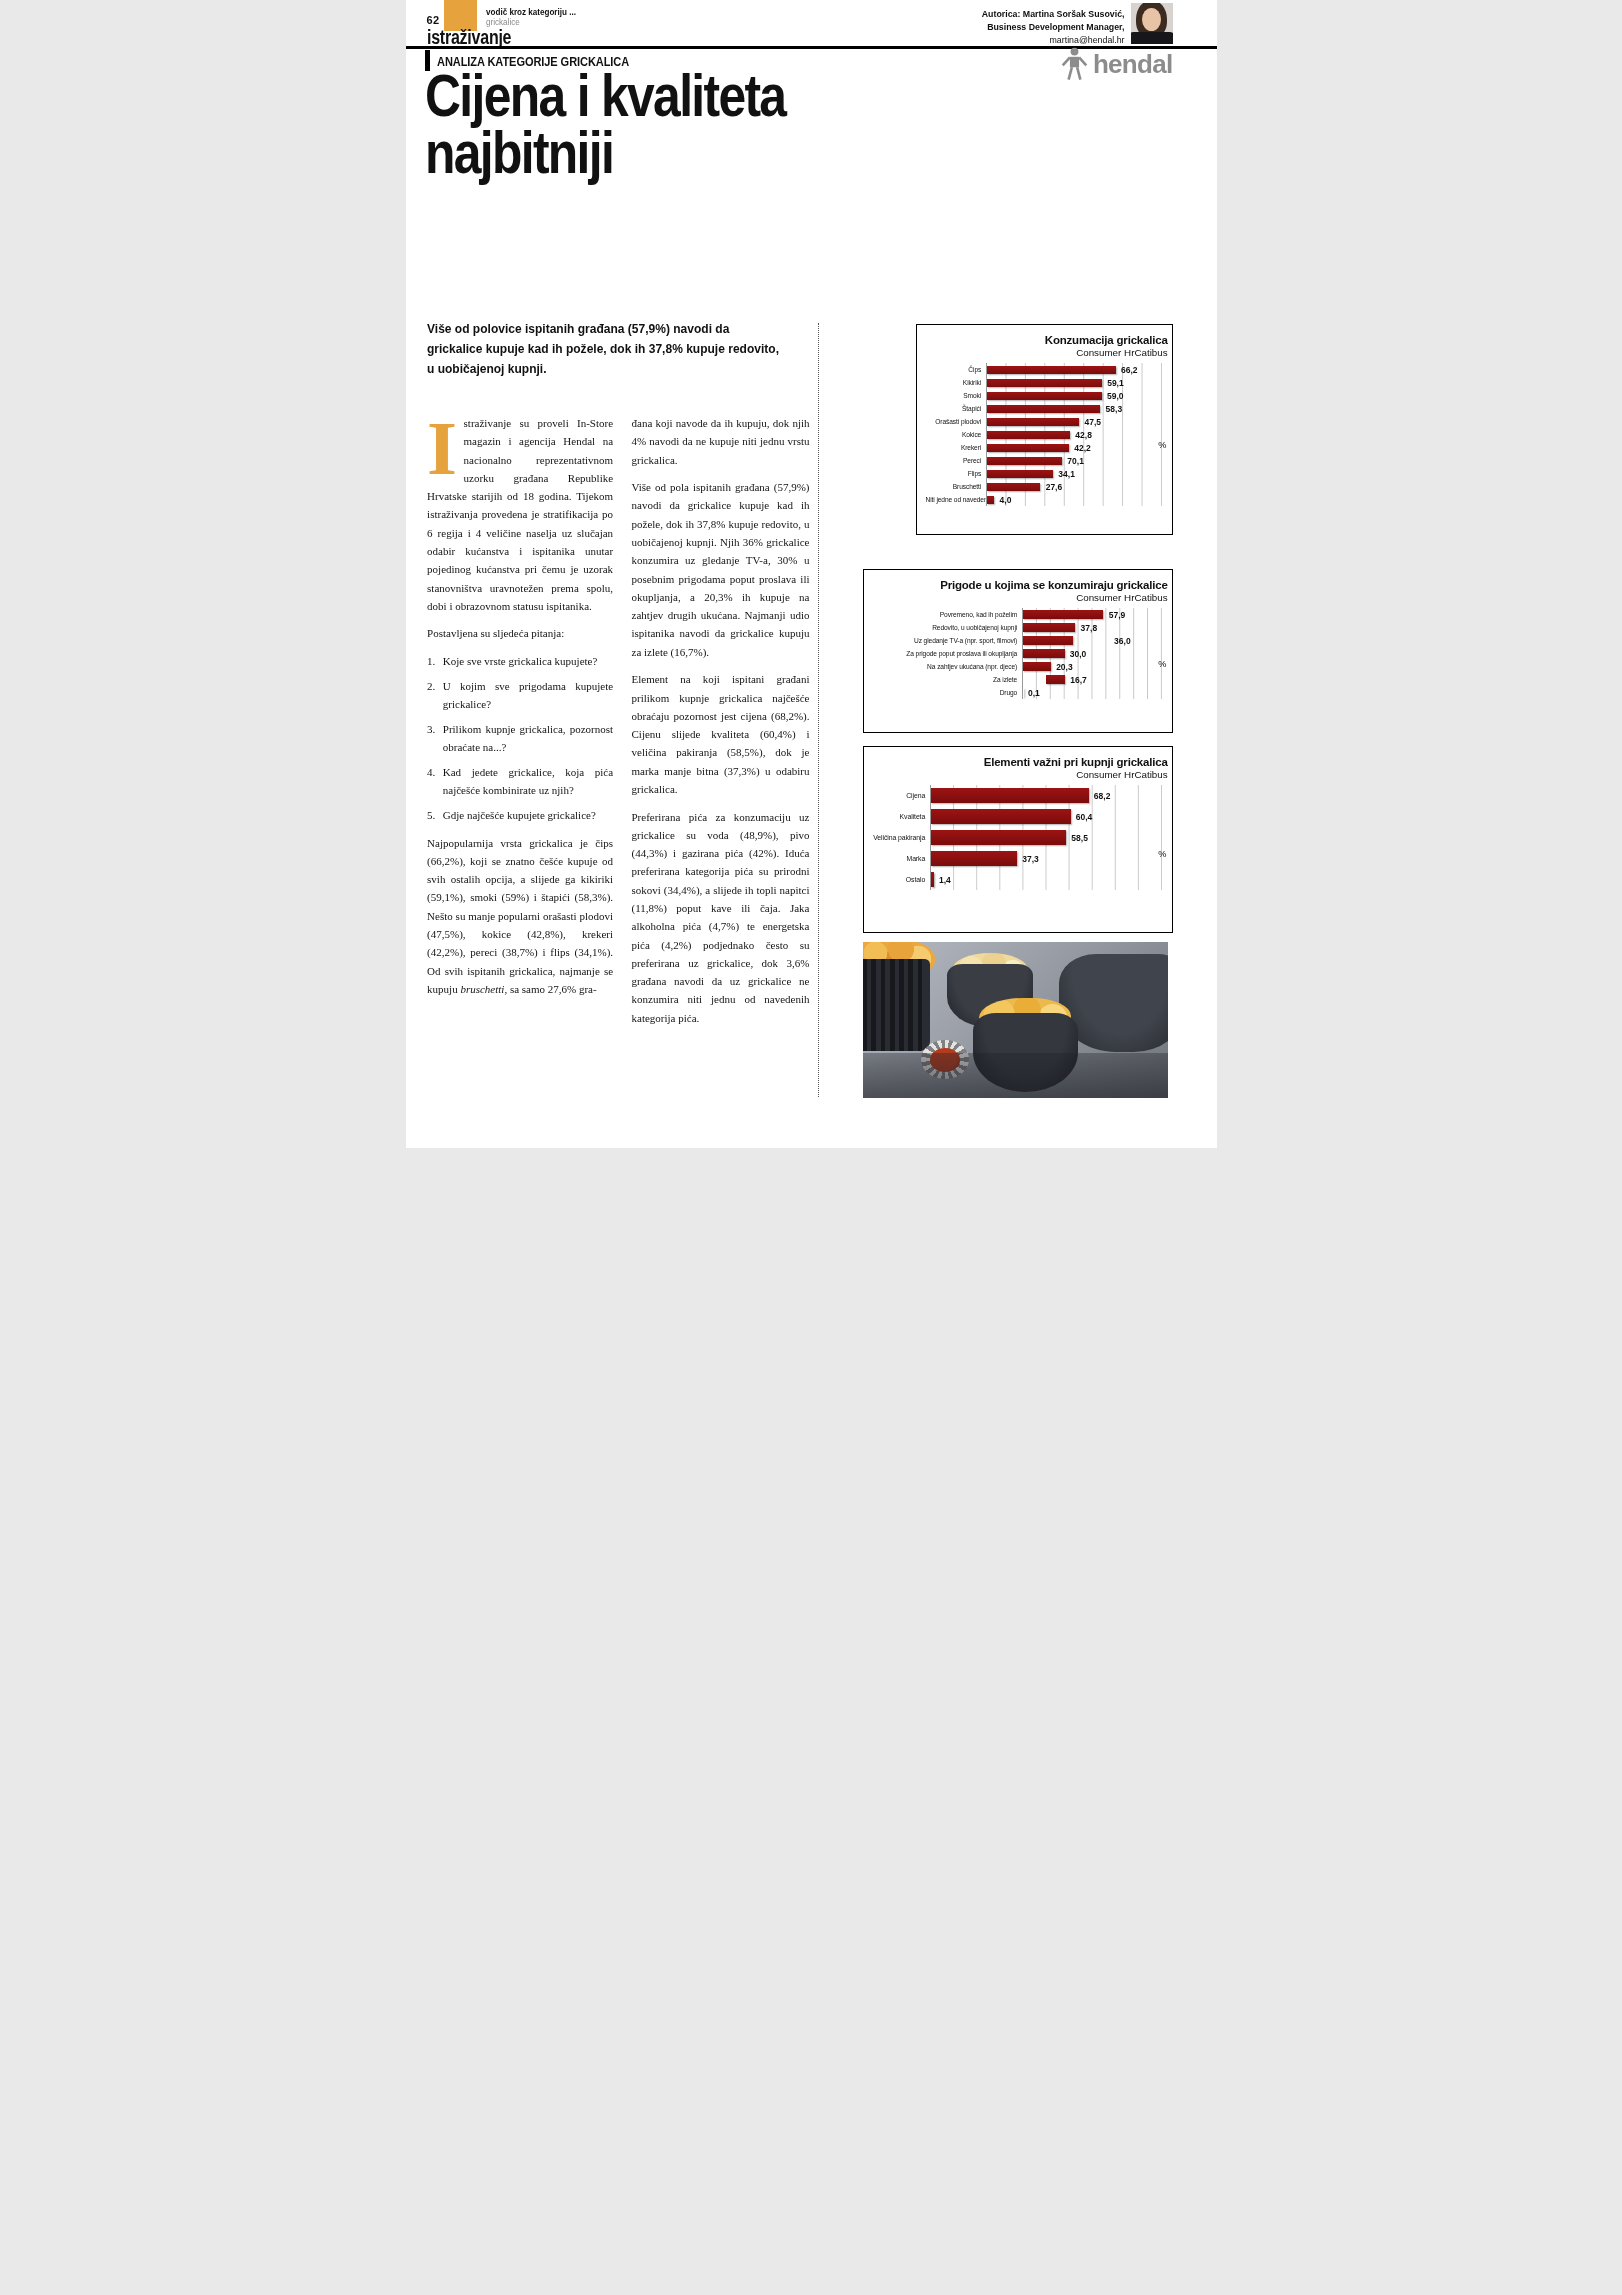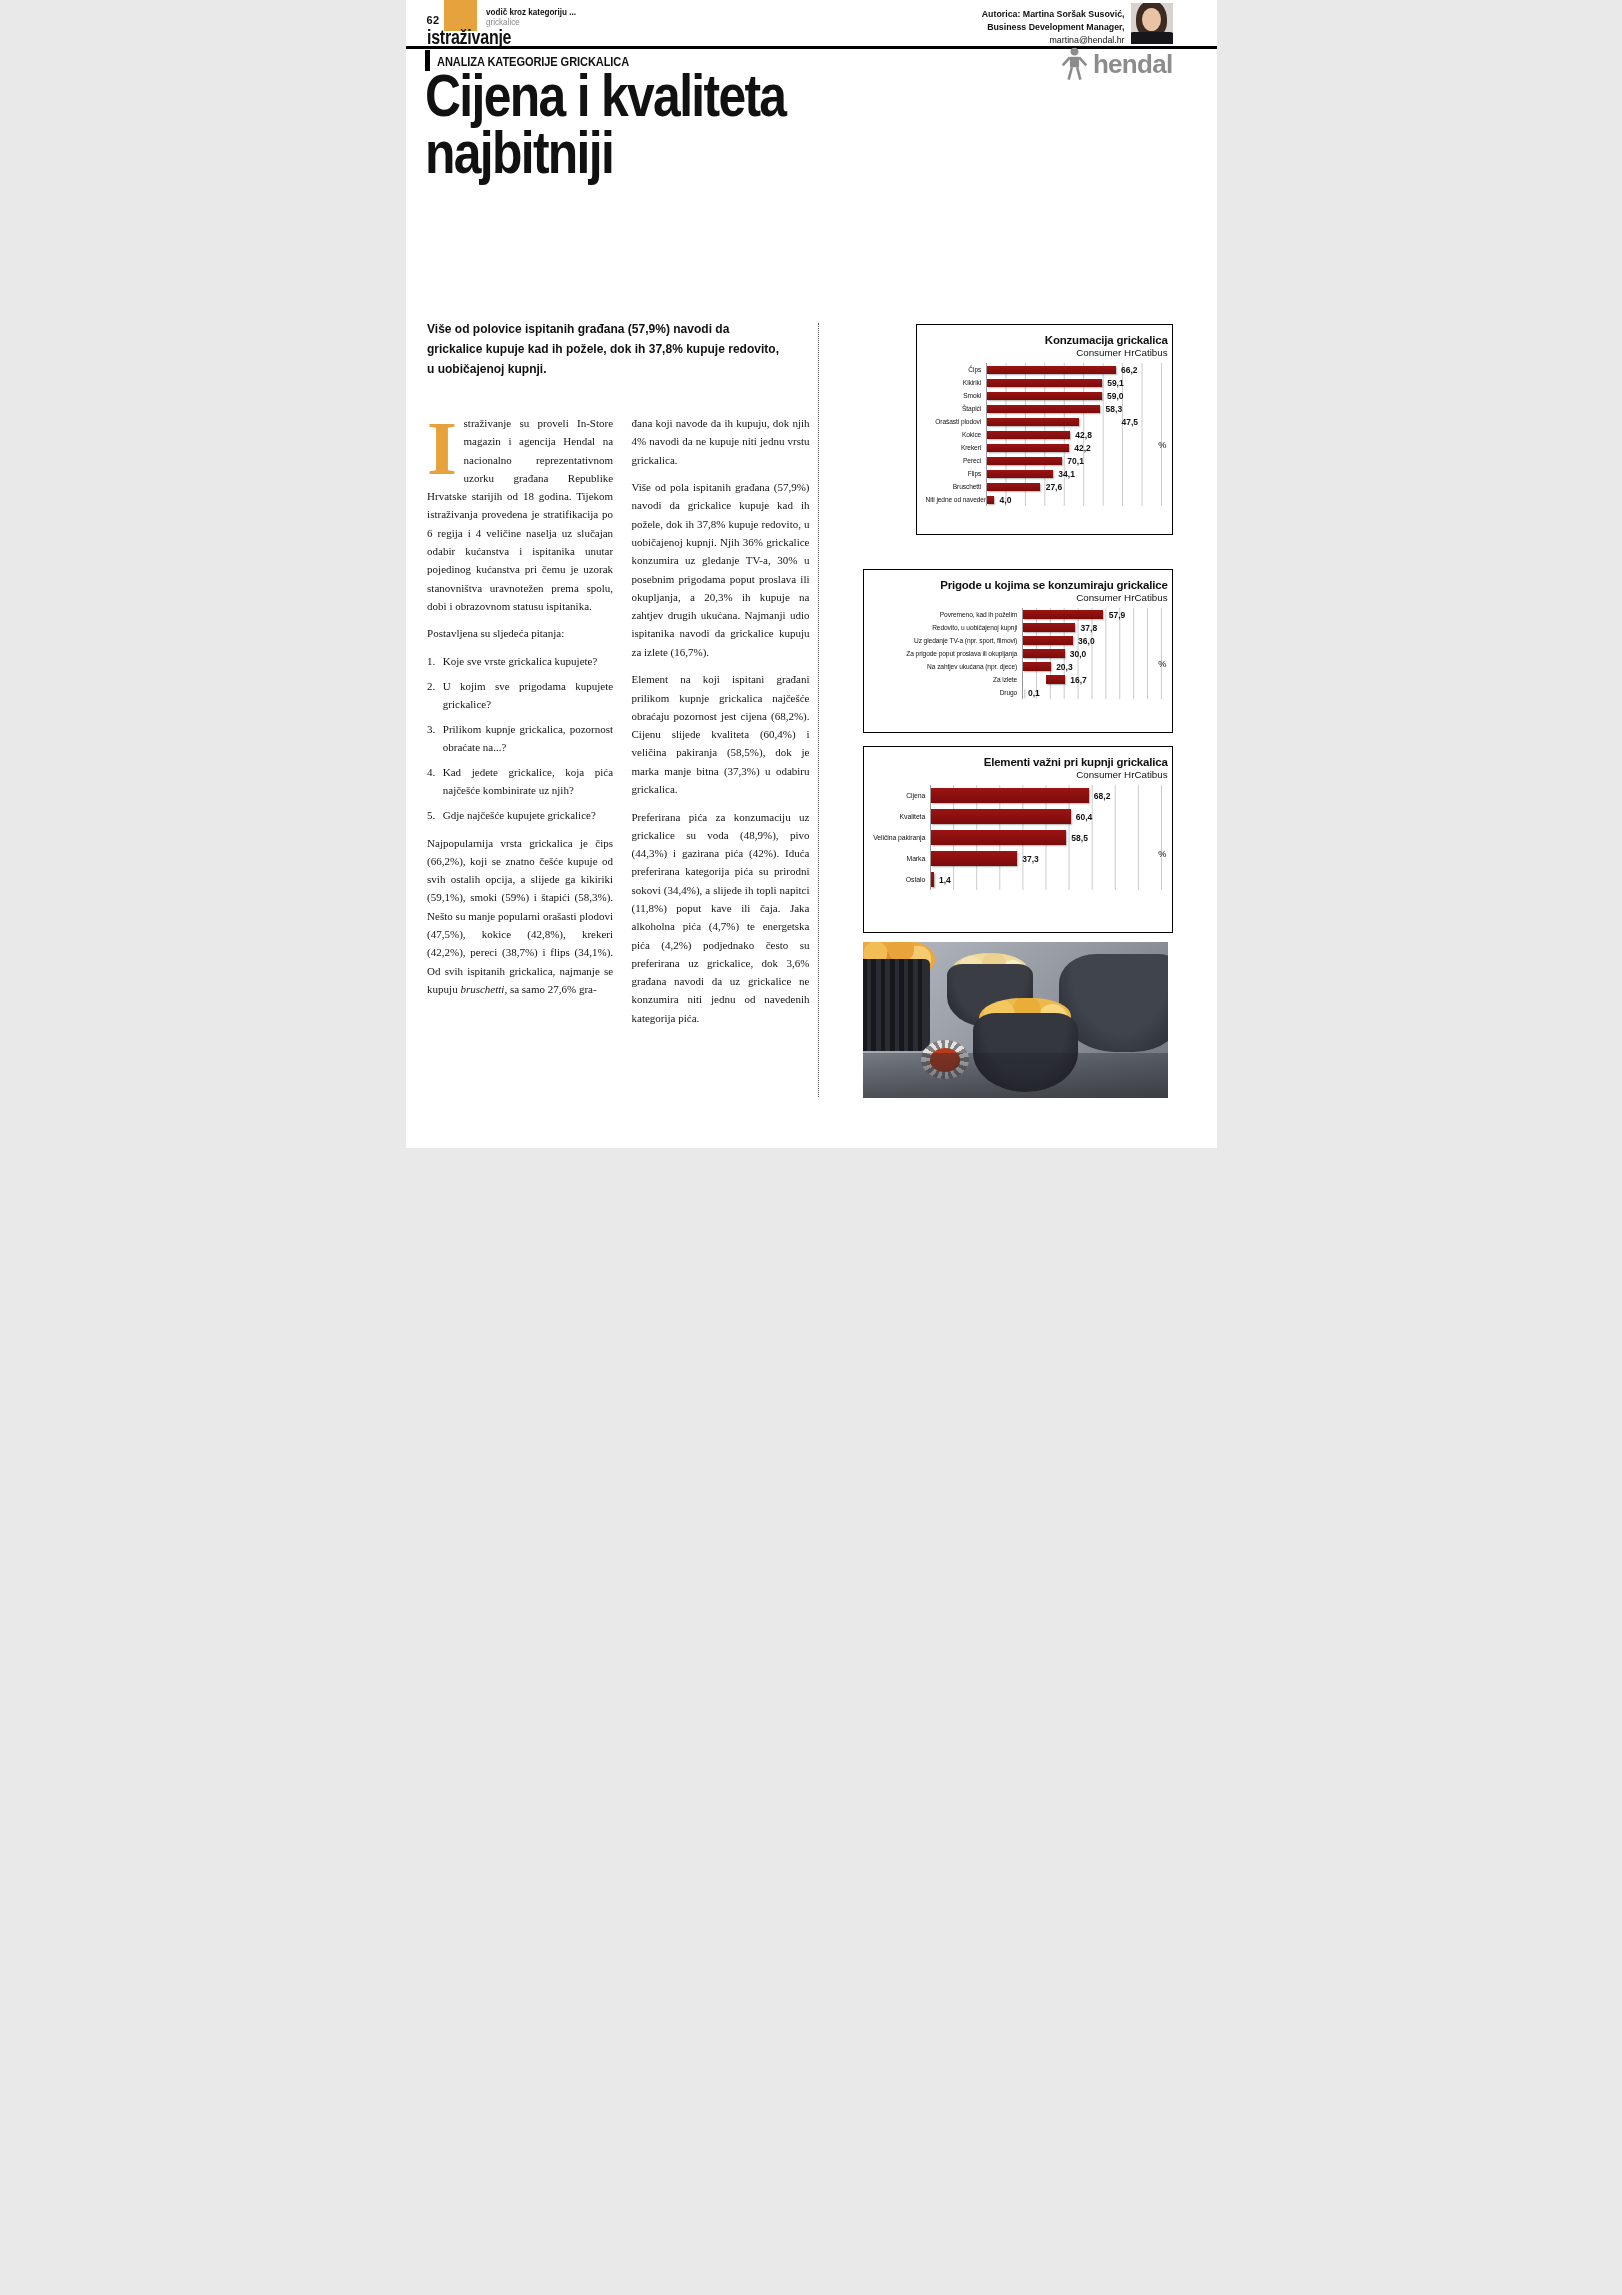--- a/index.html
+++ b/index.html
@@ -191,21 +191,21 @@
         </div>
         <div class="crow">
           <div class="clabel">Štapići</div>
           <div class="cplot" style="background-image: linear-gradient(to right, transparent calc(100% - 0.7px), rgb(201, 201, 201) 0px); background-size: 11.1111% 100%;">
             <div class="cbar" style="width: 64.7778%;"></div>
             <span class="cval">58,3</span>
           </div>
         </div>
         <div class="crow">
           <div class="clabel">Orašasti plodovi</div>
-          <div class="cplot" style="background-image: linear-gradient(to right, transparent calc(100% - 0.7px), rgb(201, 201, 201) 0px); background-size: 11.1111% 100%; gap: 37px;">
+          <div class="cplot" style="background-image: linear-gradient(to right, transparent calc(100% - 0.7px), rgb(201, 201, 201) 0px); background-size: 11.1111% 100%;">
             <div class="cbar" style="width: 52.7778%;"></div>
             <span class="cval">47,5</span>
           </div>
         </div>
         <div class="crow">
           <div class="clabel">Kokice</div>
           <div class="cplot" style="background-image: linear-gradient(to right, transparent calc(100% - 0.7px), rgb(201, 201, 201) 0px); background-size: 11.1111% 100%;">
             <div class="cbar" style="width: 47.5556%;"></div>
             <span class="cval">42,8</span>
           </div>
@@ -262,21 +262,21 @@
         </div>
         <div class="crow">
           <div class="clabel">Redovito, u uobičajenoj kupnji</div>
           <div class="cplot" style="background-image: linear-gradient(to right, transparent calc(100% - 0.7px), rgb(201, 201, 201) 0px); background-size: 10% 100%;">
             <div class="cbar" style="width: 37.8%;"></div>
             <span class="cval">37,8</span>
           </div>
         </div>
         <div class="crow">
           <div class="clabel">Uz gledanje TV-a (npr. sport, filmovi)</div>
-          <div class="cplot" style="background-image: linear-gradient(to right, transparent calc(100% - 0.7px), rgb(201, 201, 201) 0px); background-size: 10% 100%;">
+          <div class="cplot" style="background-image: linear-gradient(to right, transparent calc(100% - 0.7px), rgb(201, 201, 201) 0px); background-size: 10% 100%; gap: 36px;">
             <div class="cbar" style="width: 36%;"></div>
             <span class="cval">36,0</span>
           </div>
         </div>
         <div class="crow">
           <div class="clabel">Za prigode poput proslava ili okupljanja</div>
           <div class="cplot" style="background-image: linear-gradient(to right, transparent calc(100% - 0.7px), rgb(201, 201, 201) 0px); background-size: 10% 100%;">
             <div class="cbar" style="width: 30%;"></div>
             <span class="cval">30,0</span>
           </div>

